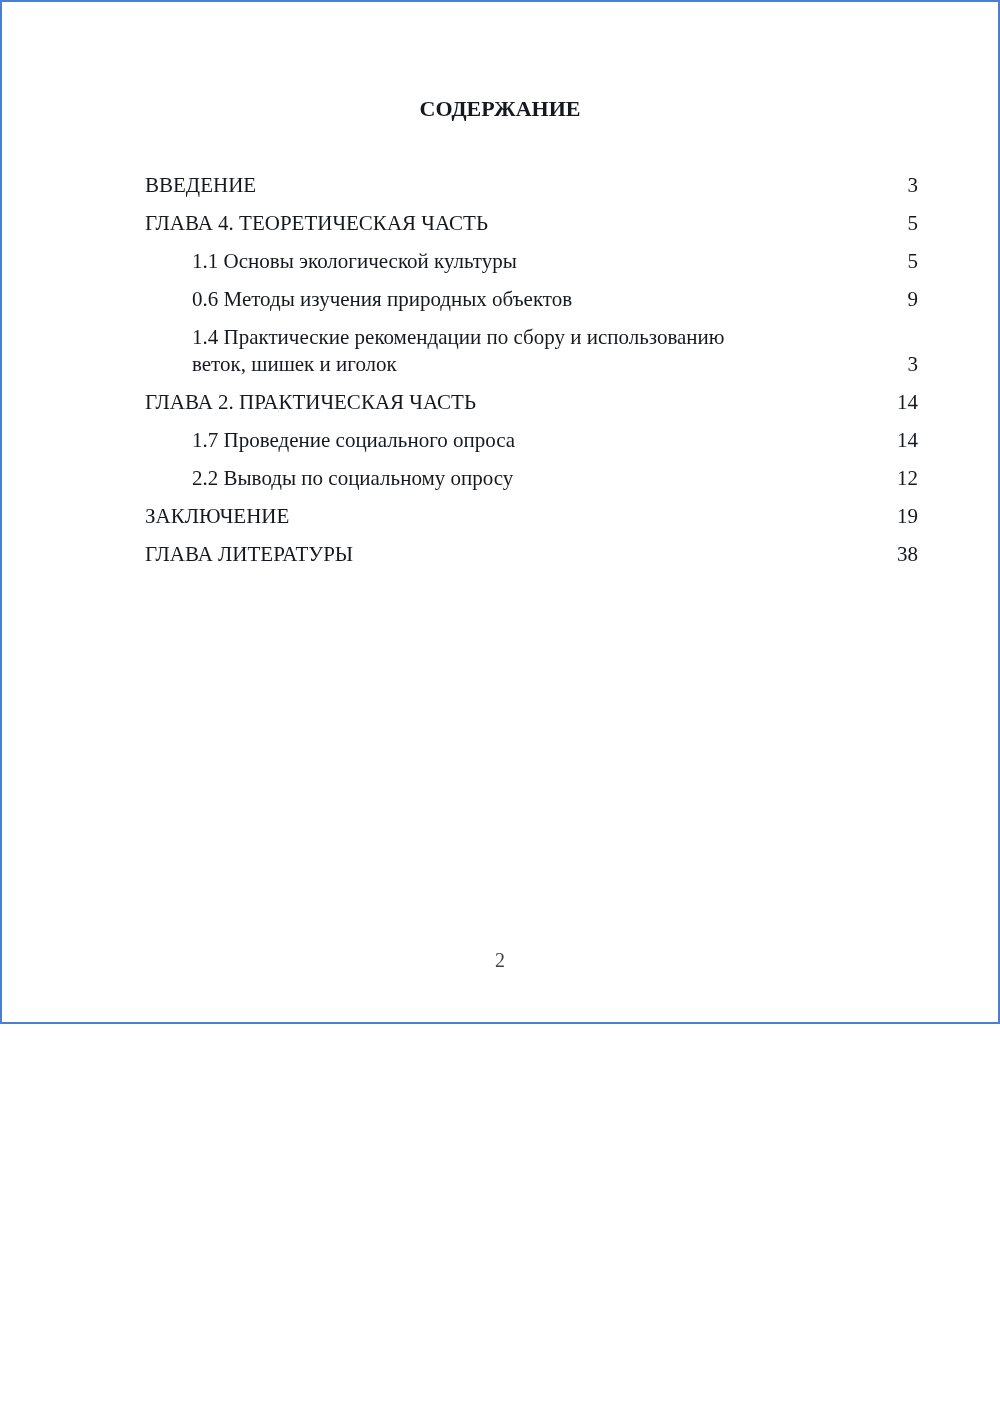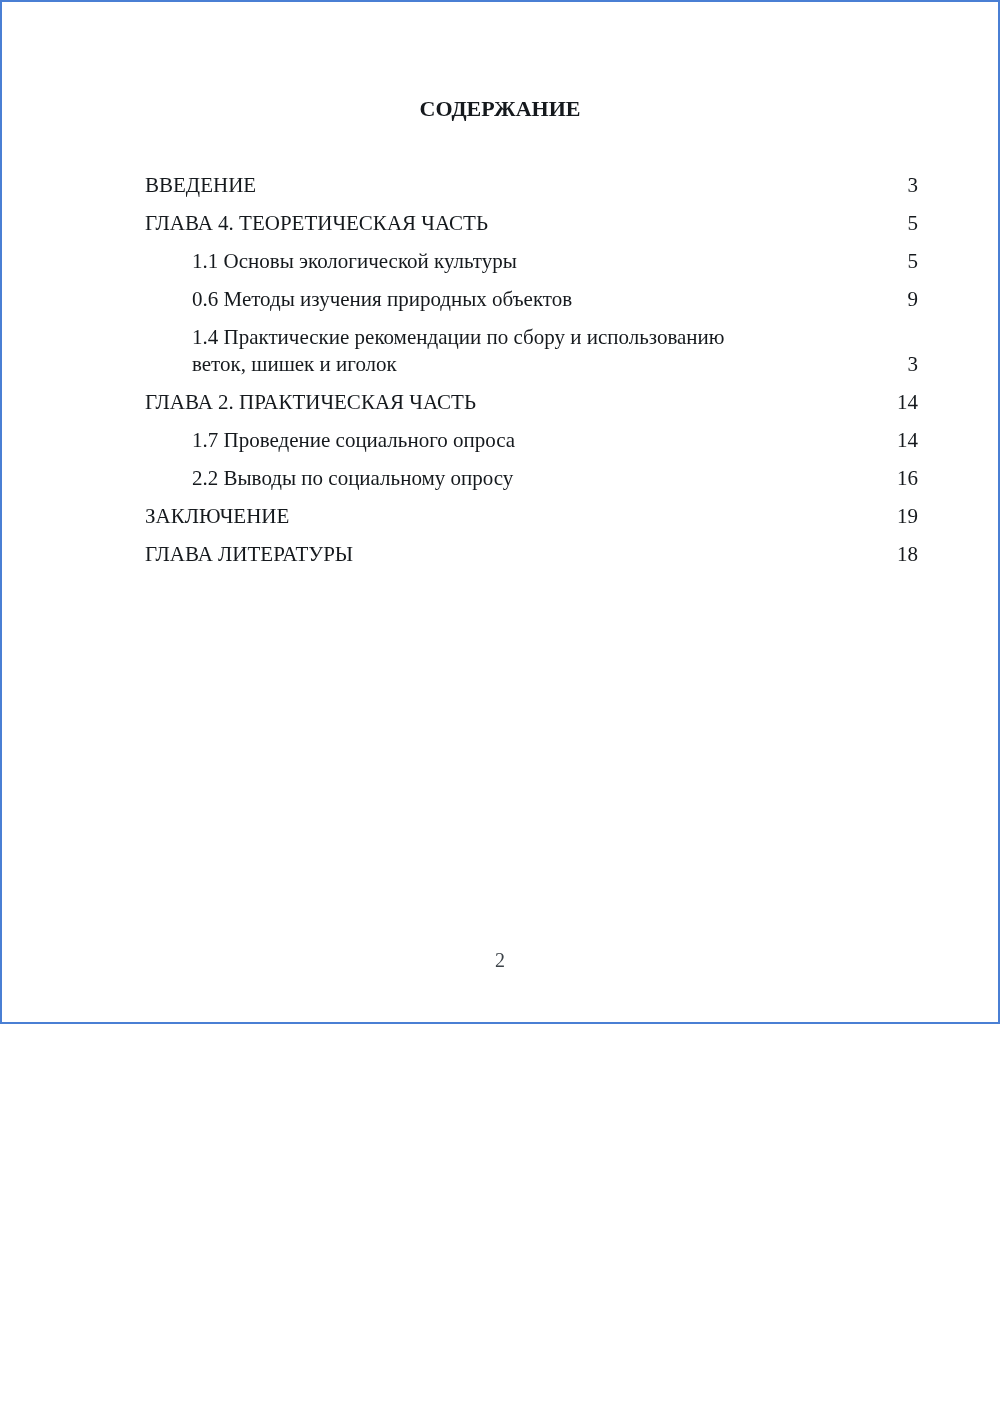--- a/index.html
+++ b/index.html
@@ -99,30 +99,30 @@
       <span class="toc-page">14</span>
     </div>
 
     <div class="toc-row level1">
       <span class="toc-label">1.7 Проведение социального опроса</span>
       <span class="toc-page">14</span>
     </div>
 
     <div class="toc-row level1">
       <span class="toc-label">2.2 Выводы по социальному опросу</span>
-      <span class="toc-page">16</span>
+      <span class="toc-page">12</span>
     </div>
 
     <div class="toc-row level0">
       <span class="toc-label">ЗАКЛЮЧЕНИЕ</span>
       <span class="toc-page">19</span>
     </div>
 
     <div class="toc-row level0">
       <span class="toc-label">ГЛАВА ЛИТЕРАТУРЫ</span>
-      <span class="toc-page">18</span>
+      <span class="toc-page">38</span>
     </div>
 
   </div>
 
   <div class="footer-page-number">2</div>
 
 </div>
 
 </body></html>

